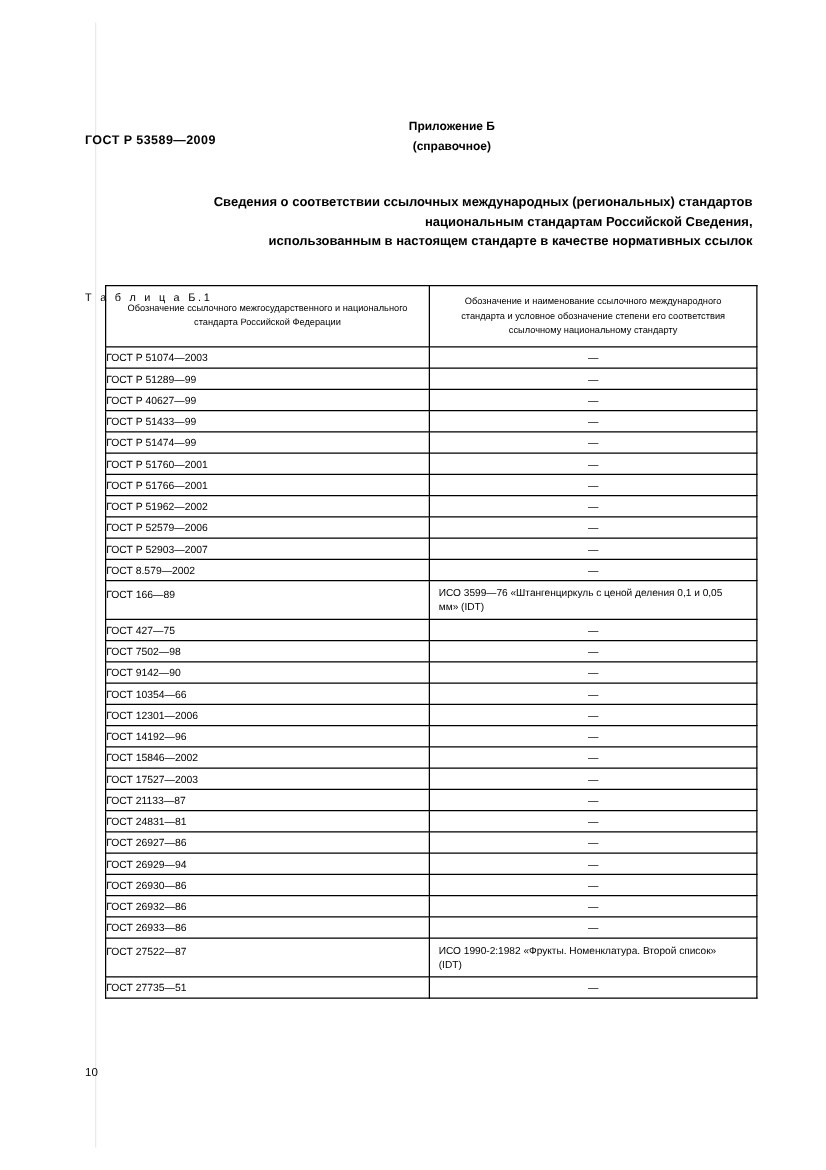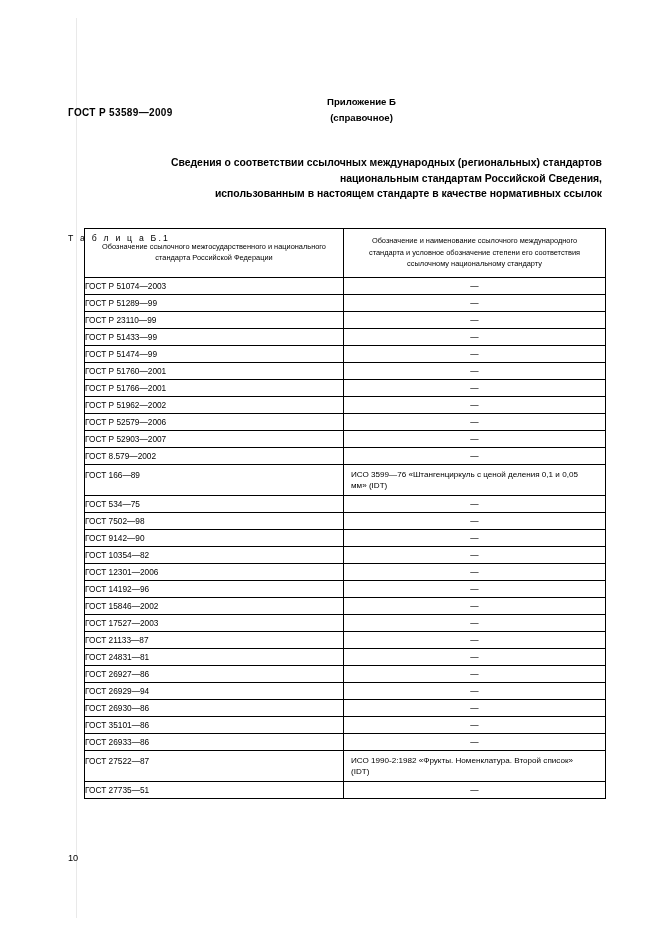--- a/index.html
+++ b/index.html
@@ -185,21 +185,21 @@
     <tbody>
         <tr>
           <td class="left-cell">ГОСТ Р 51074—2003</td>
           <td class="right-cell"><span class="dash">—</span></td>
         </tr>
         <tr>
           <td class="left-cell">ГОСТ Р 51289—99</td>
           <td class="right-cell"><span class="dash">—</span></td>
         </tr>
         <tr>
-          <td class="left-cell">ГОСТ Р 23110—99</td>
+          <td class="left-cell">ГОСТ Р 40627—99</td>
           <td class="right-cell"><span class="dash">—</span></td>
         </tr>
         <tr>
           <td class="left-cell">ГОСТ Р 51433—99</td>
           <td class="right-cell"><span class="dash">—</span></td>
         </tr>
         <tr>
           <td class="left-cell">ГОСТ Р 51474—99</td>
           <td class="right-cell"><span class="dash">—</span></td>
         </tr>
@@ -225,33 +225,33 @@
         </tr>
         <tr>
           <td class="left-cell">ГОСТ 8.579—2002</td>
           <td class="right-cell"><span class="dash">—</span></td>
         </tr>
         <tr class="tall">
           <td class="left-cell">ГОСТ 166—89</td>
           <td class="right-cell has-text">ИСО 3599—76 «Штангенциркуль с ценой деления 0,1 и 0,05 мм» (IDT)</td>
         </tr>
         <tr>
-          <td class="left-cell">ГОСТ 534—75</td>
+          <td class="left-cell">ГОСТ 427—75</td>
           <td class="right-cell"><span class="dash">—</span></td>
         </tr>
         <tr>
           <td class="left-cell">ГОСТ 7502—98</td>
           <td class="right-cell"><span class="dash">—</span></td>
         </tr>
         <tr>
           <td class="left-cell">ГОСТ 9142—90</td>
           <td class="right-cell"><span class="dash">—</span></td>
         </tr>
         <tr>
-          <td class="left-cell">ГОСТ 10354—82</td>
+          <td class="left-cell">ГОСТ 10354—66</td>
           <td class="right-cell"><span class="dash">—</span></td>
         </tr>
         <tr>
           <td class="left-cell">ГОСТ 12301—2006</td>
           <td class="right-cell"><span class="dash">—</span></td>
         </tr>
         <tr>
           <td class="left-cell">ГОСТ 14192—96</td>
           <td class="right-cell"><span class="dash">—</span></td>
         </tr>
@@ -277,21 +277,21 @@
         </tr>
         <tr>
           <td class="left-cell">ГОСТ 26929—94</td>
           <td class="right-cell"><span class="dash">—</span></td>
         </tr>
         <tr>
           <td class="left-cell">ГОСТ 26930—86</td>
           <td class="right-cell"><span class="dash">—</span></td>
         </tr>
         <tr>
-          <td class="left-cell">ГОСТ 35101—86</td>
+          <td class="left-cell">ГОСТ 26932—86</td>
           <td class="right-cell"><span class="dash">—</span></td>
         </tr>
         <tr>
           <td class="left-cell">ГОСТ 26933—86</td>
           <td class="right-cell"><span class="dash">—</span></td>
         </tr>
         <tr class="tall">
           <td class="left-cell">ГОСТ 27522—87</td>
           <td class="right-cell has-text">ИСО 1990-2:1982 «Фрукты. Номенклатура. Второй список» (IDT)</td>
         </tr>

